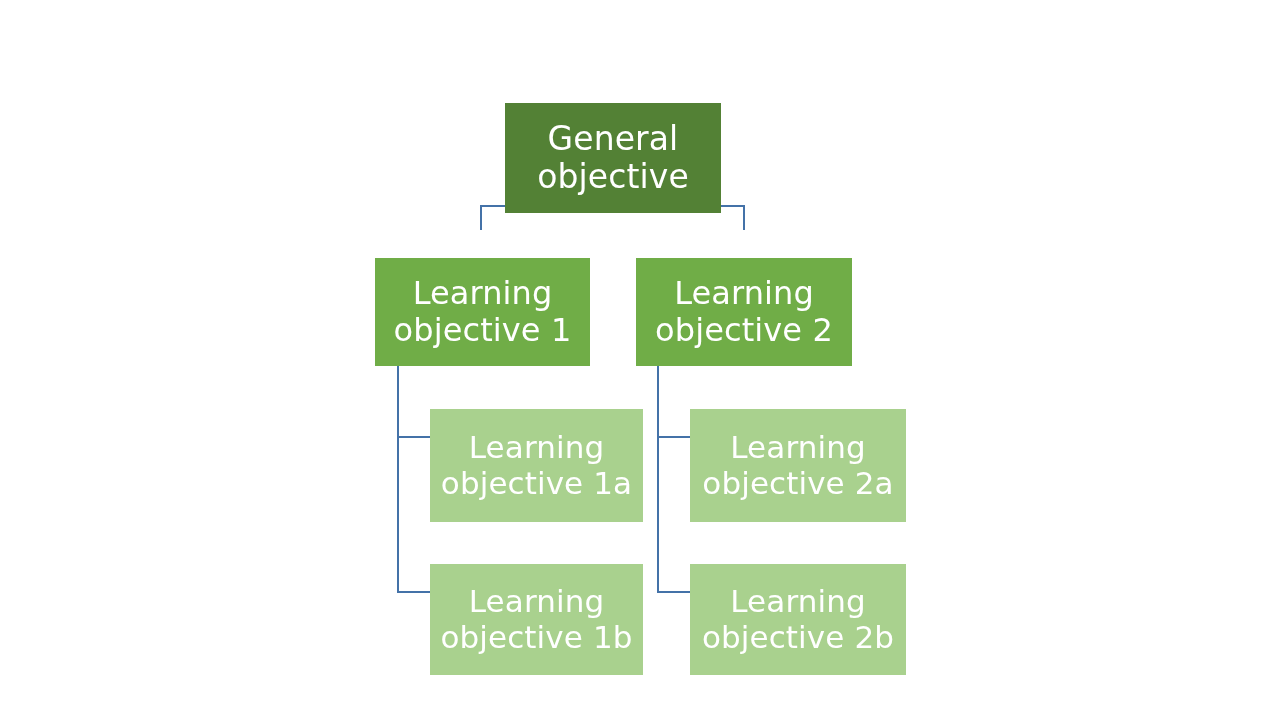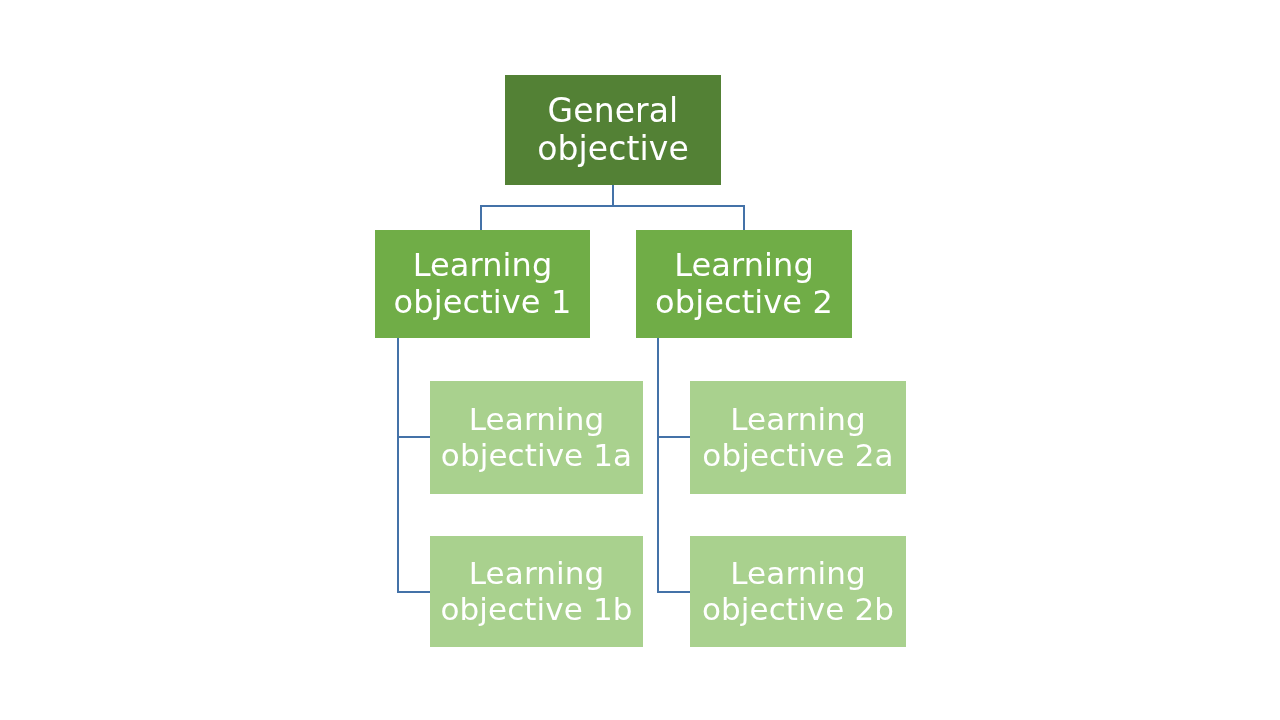--- a/index.html
+++ b/index.html
@@ -32,20 +32,21 @@
     box-sizing: border-box;
     display: flex;
     align-items: center;
     justify-content: center;
     text-align: center;
     color: #ffffff;
     line-height: 1.16;
     letter-spacing: 0.1px;
     white-space: pre-line;
     word-break: normal;
+    margin-top: 28px;
   }
   .node-level-1 {
     background: #538135;
     font-size: 33px;
   }
   .node-level-2 {
     background: #70AD47;
     font-size: 32px;
   }
   .node-level-3 {

